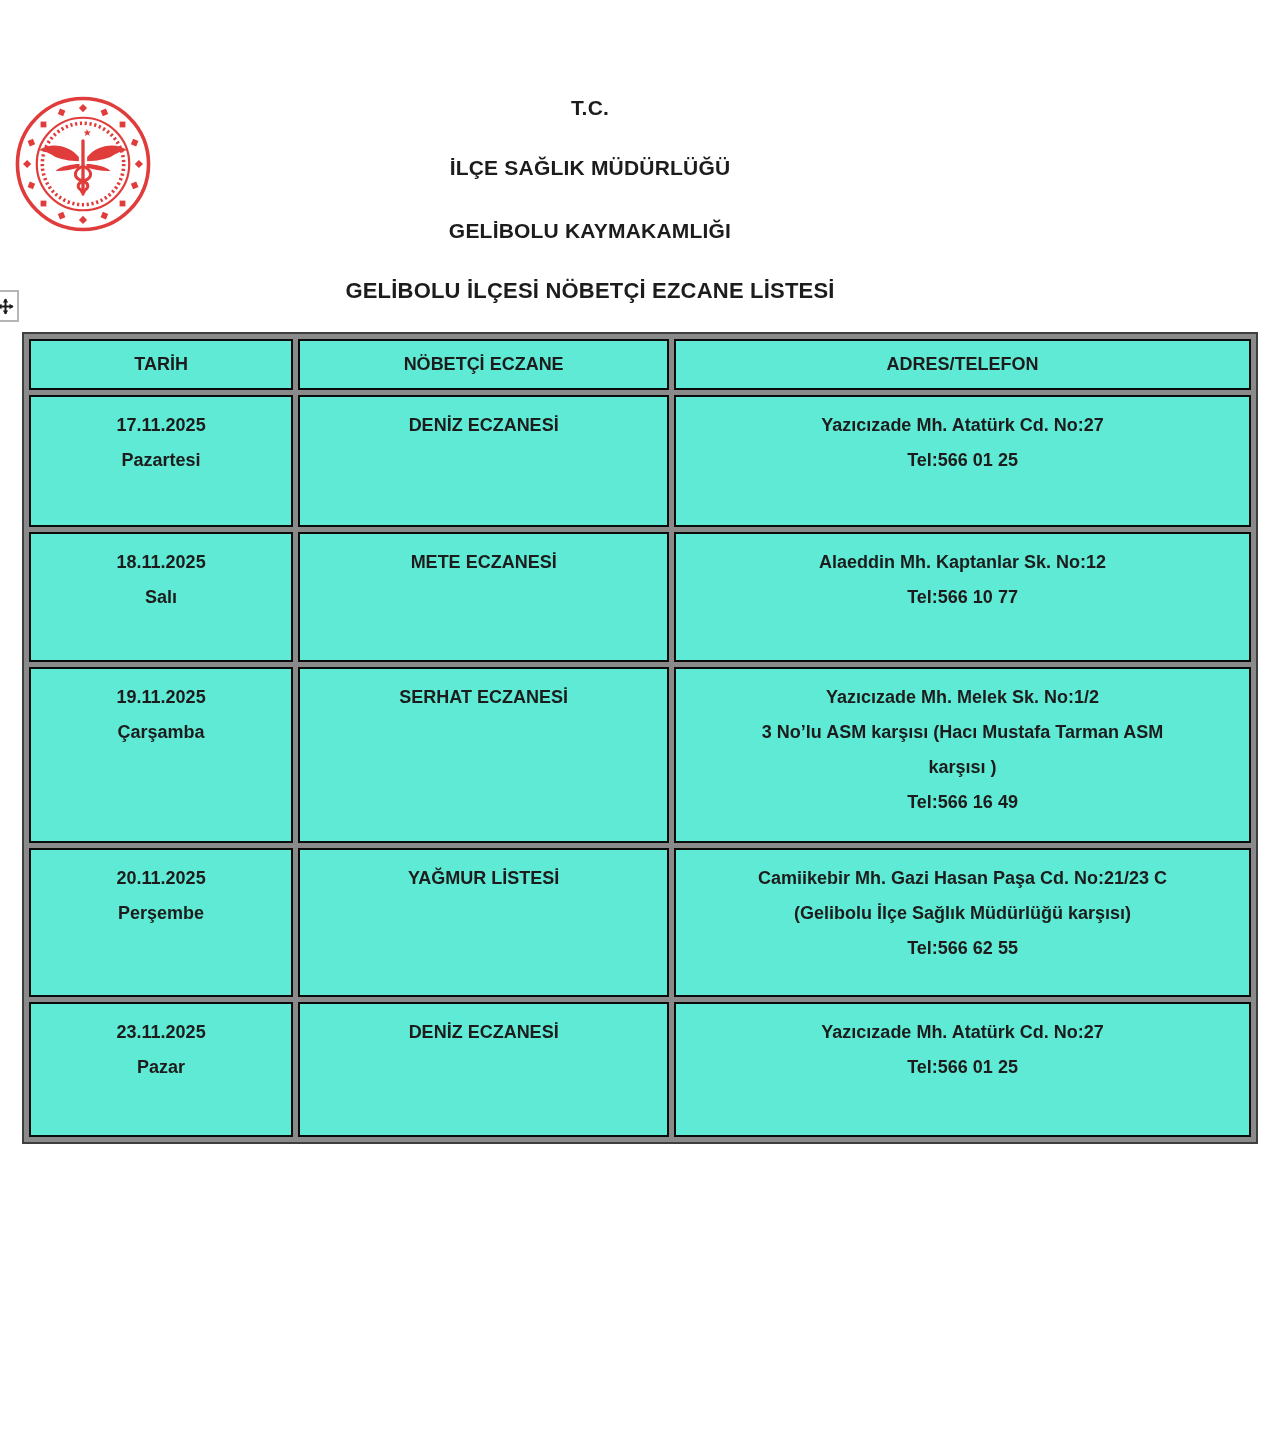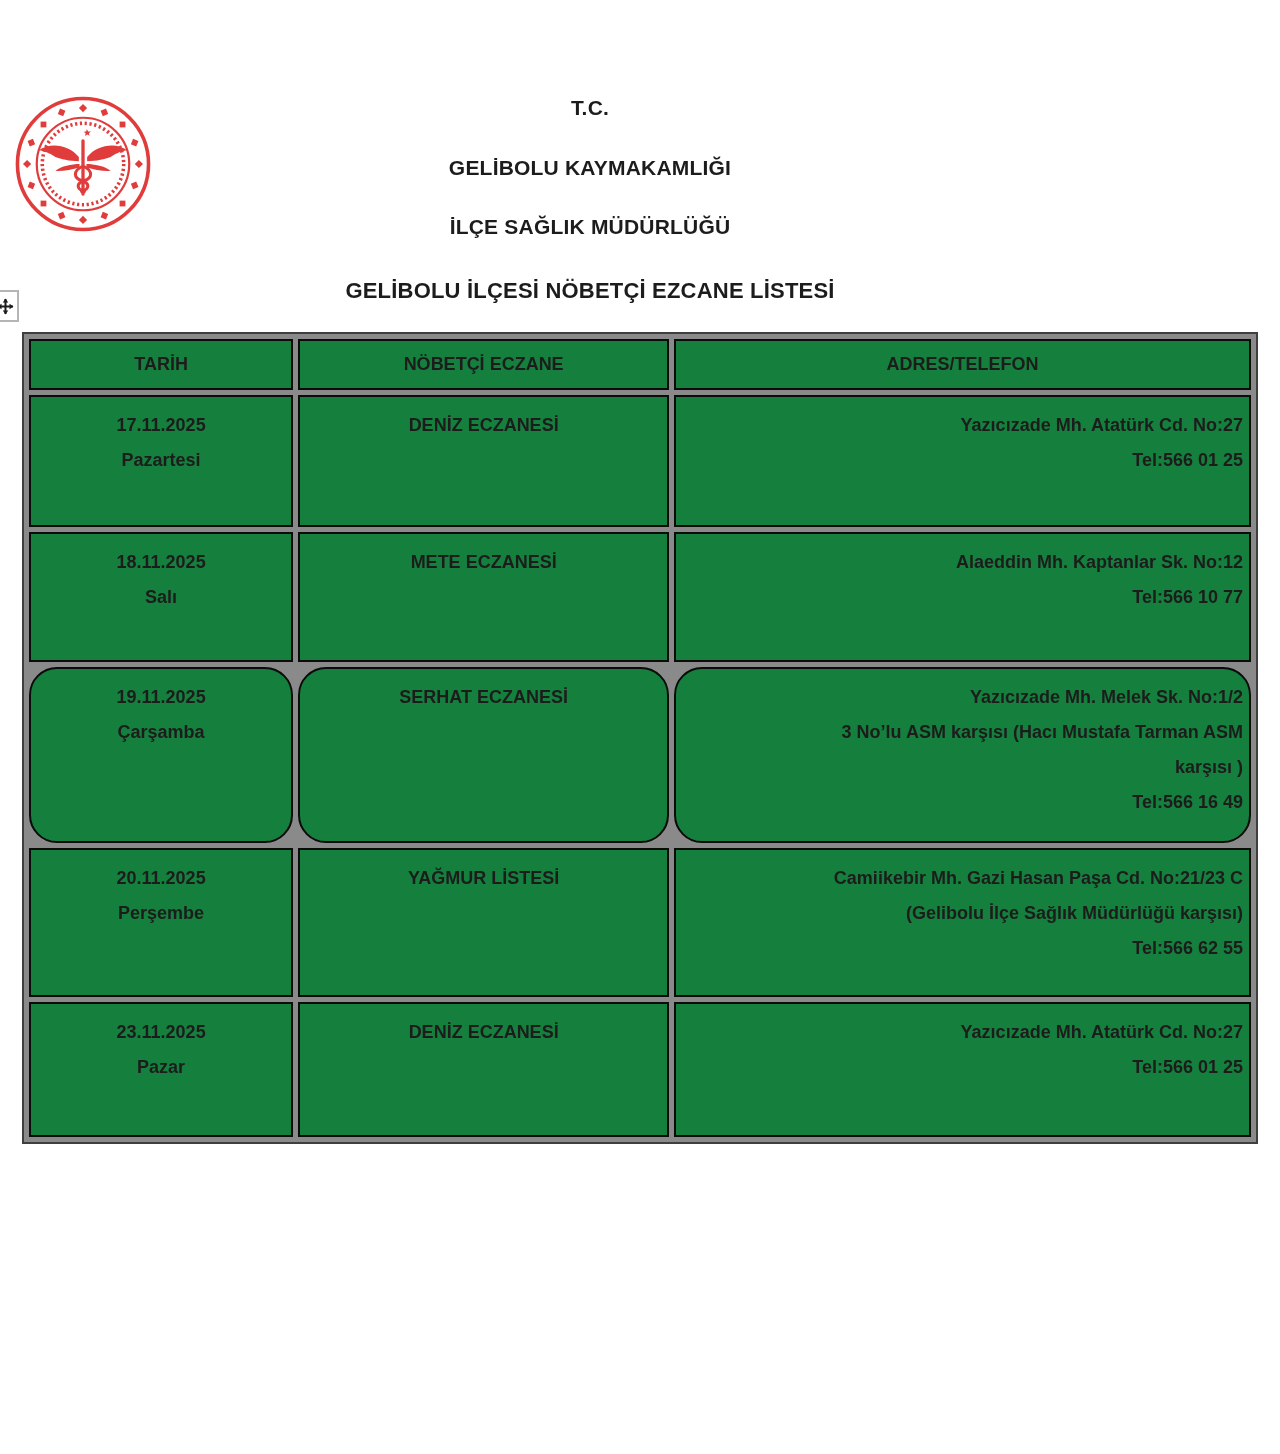--- a/index.html
+++ b/index.html
@@ -69,21 +69,21 @@
   }
   table.doc-table {
     width: 100%;
     border-collapse: separate;
     border-spacing: 5px;
     background: #8a8a8a;          
     border: 2px solid #3f3f3f;    
     table-layout: fixed;
   }
   .doc-table th, .doc-table td {
-    background: #15803d;
+    background: #5eead4;
     border: 2px solid #0b0b0b;
     box-sizing: border-box;
     text-align: center;
     font-weight: bold;
   }
   .doc-table th {
     height: 51px;
     vertical-align: middle;
     font-size: 18px;
   }
@@ -92,28 +92,28 @@
     padding: 11px 6px 6px 6px;
     font-size: 18px;
     line-height: 35px;
   }
   .col-date  { width: 21.8%; }
   .col-pharm { width: 30.6%; }
   .col-addr  { width: 47.6%; }
 
   tbody tr:nth-child(1) td { height: 132px; }
   tbody tr:nth-child(2) td { height: 130px; }
-  tbody tr:nth-child(3) td { height: 176px; border-radius: 28px; }
+  tbody tr:nth-child(3) td { height: 176px; }
   tbody tr:nth-child(4) td { height: 149px; }
   tbody tr:nth-child(5) td { height: 135px; }
   tbody tr:nth-child(6) td { height: 125px; }
   tbody tr:nth-child(7) td { height: 131px; padding-left: 36px; }
 
   .line { white-space: nowrap; }
-  .addr-line { white-space: nowrap; text-align: right; }
+  .addr-line { white-space: nowrap; }
 
   .text-caret {
     display: inline-block;
     width: 2px;
     height: 24px;
     background: #000;
     vertical-align: -4px;
     margin-left: 1px;
   }
 </style>
@@ -163,22 +163,22 @@
 
       <rect x="48.8" y="32" width="2.4" height="41" rx="1.2"></rect>
 
       <path d="M49 52 C43 55, 43 60, 49 62 C55 64, 55 68, 49 70" fill="none" stroke="#e13c3c" stroke-width="2.2" stroke-linecap="round"></path>
       <path d="M51 52 C57 55, 57 60, 51 62 C45 64, 45 68, 51 70" fill="none" stroke="#e13c3c" stroke-width="2.2" stroke-linecap="round"></path>
     </g>
   </svg>
 
   <div class="header-block">
     <p class="h-line h-tc">T.C.</p>
+    <p class="h-line h-mudurluk">İLÇE SAĞLIK MÜDÜRLÜĞÜ</p>
     <p class="h-line h-kaymakam">GELİBOLU KAYMAKAMLIĞI</p>
-    <p class="h-line h-mudurluk">İLÇE SAĞLIK MÜDÜRLÜĞÜ</p>
     <p class="h-line h-list">GELİBOLU İLÇESİ NÖBETÇİ EZCANE LİSTESİ</p>
   </div>
 
   <div class="move-handle">
     <svg width="17" height="17" viewBox="0 0 17 17">
       <g stroke="#1c1c1c" stroke-width="2" fill="#1c1c1c">
         <line x1="1" y1="8.5" x2="16" y2="8.5"></line>
         <line x1="8.5" y1="1" x2="8.5" y2="16"></line>
         <polygon points="16.5,8.5 12.5,5.8 12.5,11.2" stroke="none"></polygon>
         <polygon points="0.5,8.5 4.5,5.8 4.5,11.2" stroke="none"></polygon>

